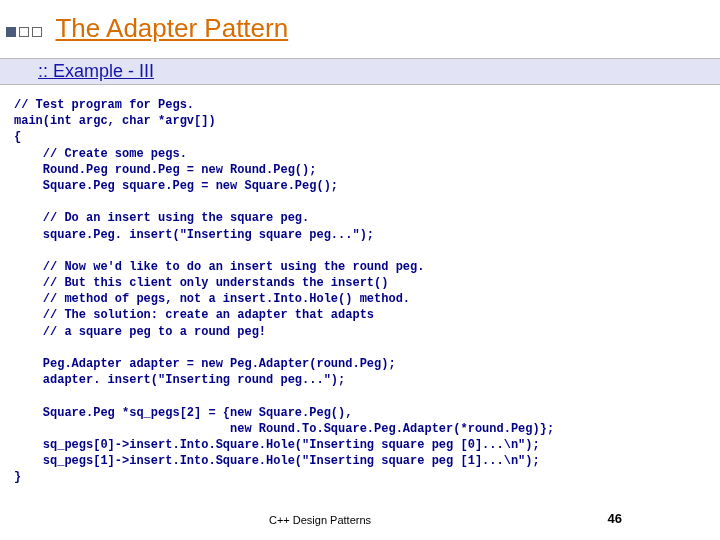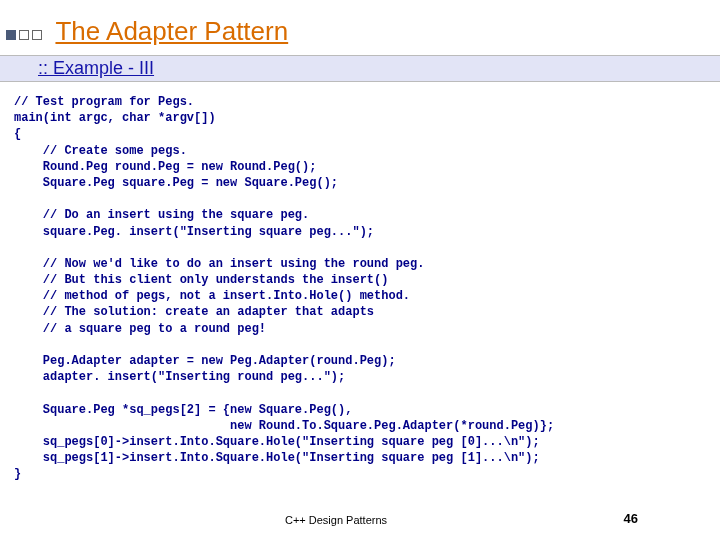--- a/index.html
+++ b/index.html
@@ -7,21 +7,22 @@
     padding: 0;
     width: 720px;
     height: 540px;
     background: #fff;
     font-family: Arial, sans-serif;
     position: relative;
     overflow: hidden;
   }
   .title-bar {
     position: relative;
-    padding-top: 16px;
+    padding-top: 4px;
+    margin-top: 9px;
   }
   .bullets {
     display: inline-block;
     vertical-align: top;
     margin-left: 6px;
     margin-top: 10px;
   }
   .bullets .sq {
     width: 8px;
     height: 8px;
@@ -39,40 +40,40 @@
     color: #d96c00;
     font-size: 26px;
     font-weight: normal;
     text-decoration: underline;
     margin-left: 6px;
   }
   .subtitle-bar {
     background: linear-gradient(180deg,#e2e4f6 0%, #e2e4f6 100%);
     border-top: 1px solid #bbb;
     border-bottom: 1px solid #bbb;
-    margin-top: 8px;
+    margin-top: 14px;
     padding: 2px 0 2px 38px;
   }
   .subtitle {
     color: #1414aa;
     font-size: 18px;
     text-decoration: underline;
   }
   pre.code {
     font-family: "Courier New", monospace;
     font-size: 12px;
     font-weight: bold;
     color: #000088;
     margin: 12px 0 0 14px;
     line-height: 1.35;
   }
   .footer {
     position: absolute;
     bottom: 14px;
-    left: 16px;
+    left: 0;
     width: 640px;
     font-size: 11px;
     color: #000;
   }
   .footer .center {
     text-align: center;
   }
   .footer .pagenum {
     position: absolute;
     right: 18px;

